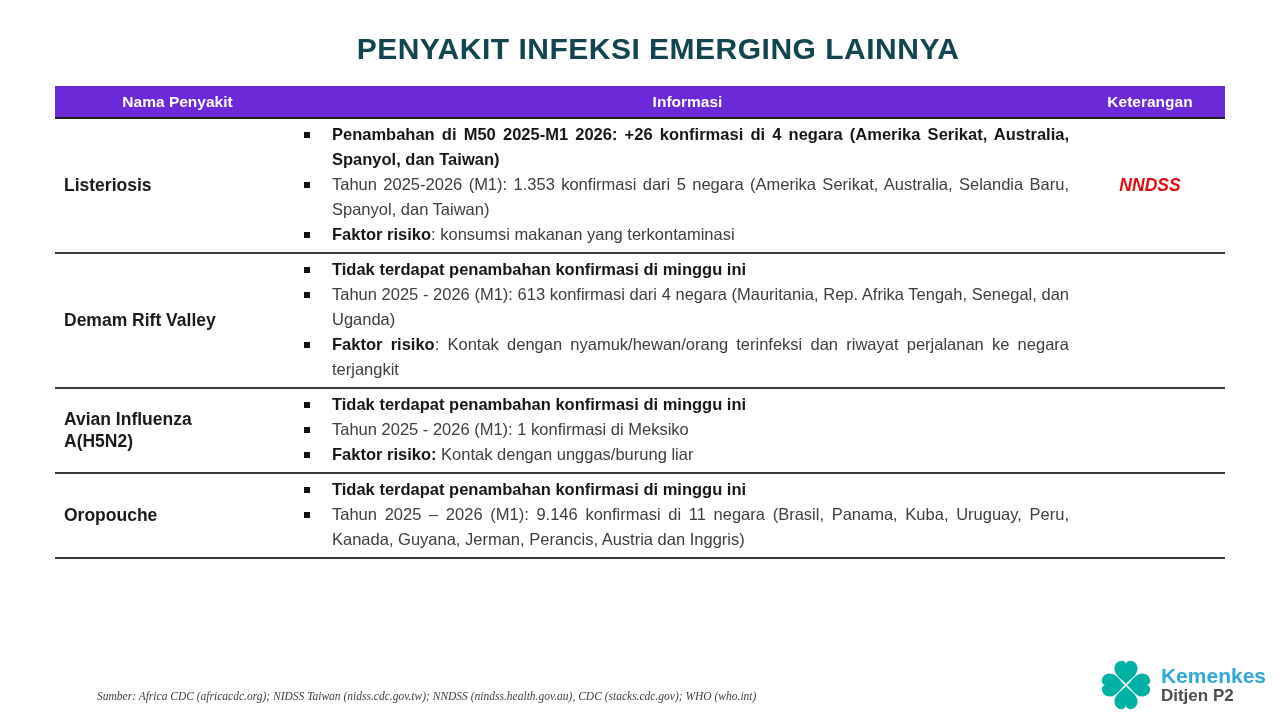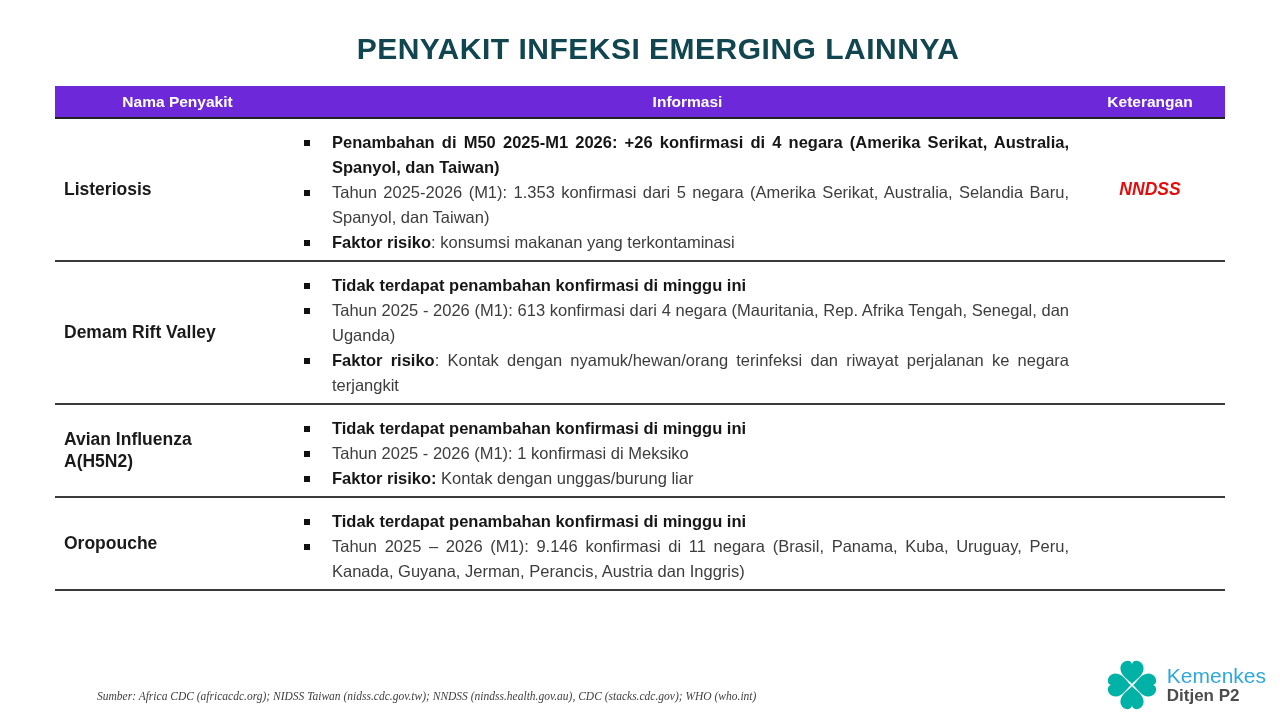--- a/index.html
+++ b/index.html
@@ -23,21 +23,21 @@
   .th{text-align:center;}
   .trow{
     display:grid;grid-template-columns:245px 1fr 150px;
     border-bottom:2px solid #3a3a3a;
   }
   .cell.name{
     display:flex;align-items:center;
     padding:4px 45px 4px 9px;
     font-weight:bold;font-size:17.5px;color:#1a1a1a;line-height:1.25;
   }
-  .cell.info{padding:3px 6px 5px 0;margin-top:8px;}
+  .cell.info{padding:3px 6px 5px 0;}
   .bullet{display:flex;}
   .marker{
     flex:0 0 6px;width:6px;height:6px;background:#111111;
     margin:10px 22px 0 4px;
   }
   .btext{
     flex:1;font-size:16.5px;line-height:25px;color:#3d3d3d;
     text-align:justify;
   }
   .btext .b{font-weight:bold;color:#161616;}
@@ -46,21 +46,21 @@
   .update{color:#e60b0b;font-weight:bold;font-style:italic;font-size:17.5px;}
   .source{
     position:absolute;left:97px;top:690px;
     font-size:11.5px;font-style:italic;color:#3f3f3f;font-family:Liberation Serif, serif;
   }
   .logo{
     position:absolute;right:14px;bottom:6px;
     display:flex;align-items:center;gap:6px;
   }
   .logo-text{display:flex;flex-direction:column;line-height:1.1;}
-  .logo-brand{font-size:21px;font-weight:normal;color:#2fa8dc;}
+  .logo-brand{font-size:21px;font-weight:bold;color:#2fa8dc;}
   .logo-sub{font-size:17px;font-weight:bold;color:#4c4c4e;}
 </style>
 </head>
 <body>
 
 <div class="slide">
 
   <h1 class="page-title">PENYAKIT INFEKSI EMERGING LAINNYA</h1>
 
   <div class="dtable">

